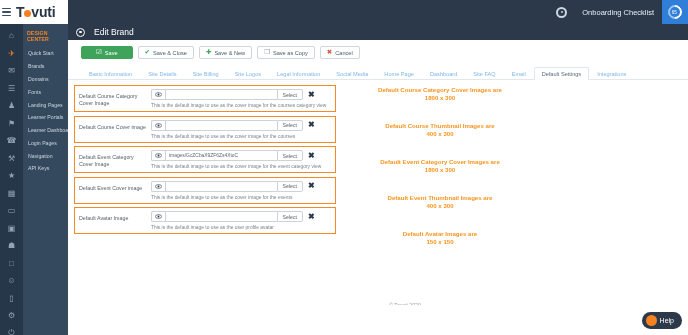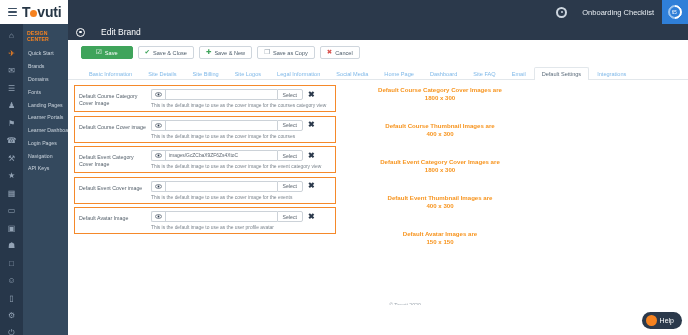--- a/index.html
+++ b/index.html
@@ -9,21 +9,21 @@
     background: #ffffff;
     overflow: hidden;
   }
   #app { position: relative; width: 688px; height: 335px; background: #fff; }
 
   
   .topbar {
     position: absolute; left: 0; top: 0; width: 688px; height: 24px;
     background: #ffffff; display: flex; align-items: center; z-index: 30;
   }
-  .brand-zone { display: flex; align-items: center; gap: 5px; padding-left: 8px; width: 68px; height: 24px; }
+  .brand-zone { display: flex; align-items: center; gap: 5px; padding-left: 2px; width: 68px; height: 24px; }
   .hamburger { display: flex; flex-direction: column; justify-content: center; gap: 2px; width: 9px; cursor: pointer; }
   .hamburger i { display: block; height: 1.5px; background: #3d4f63; border-radius: 1px; }
   .logo-text {
     font-size: 14px; font-weight: bold; color: #263645; letter-spacing: -0.2px;
     position: relative; display: inline-block; line-height: 1;
   }
   .logo-text .dot {
     display: inline-block; width: 7px; height: 7px; border-radius: 50%;
     background: #f58220; position: relative; top: 0px; margin: 0 0px;
   }
@@ -81,21 +81,21 @@
     white-space: nowrap;
   }
 
   
   .content {
     position: absolute; left: 68px; top: 24px; width: 620px; height: 281px;
     background: #ffffff;
   }
   .page-head {
     height: 16px; background: #2b394b; display: flex; align-items: center;
-    gap: 16px; padding-left: 8px;
+    gap: 9px; padding-left: 8px;
   }
   .target-ico {
     width: 9px; height: 9px; border-radius: 50%; border: 1.3px solid #ffffff;
     position: relative; flex: none;
   }
   .target-ico::after {
     content: ""; position: absolute; left: 2.1px; top: 2.1px; width: 2.5px; height: 2.5px;
     border-radius: 50%; background: #ffffff;
   }
   .page-title { color: #ffffff; font-size: 8.5px; }

